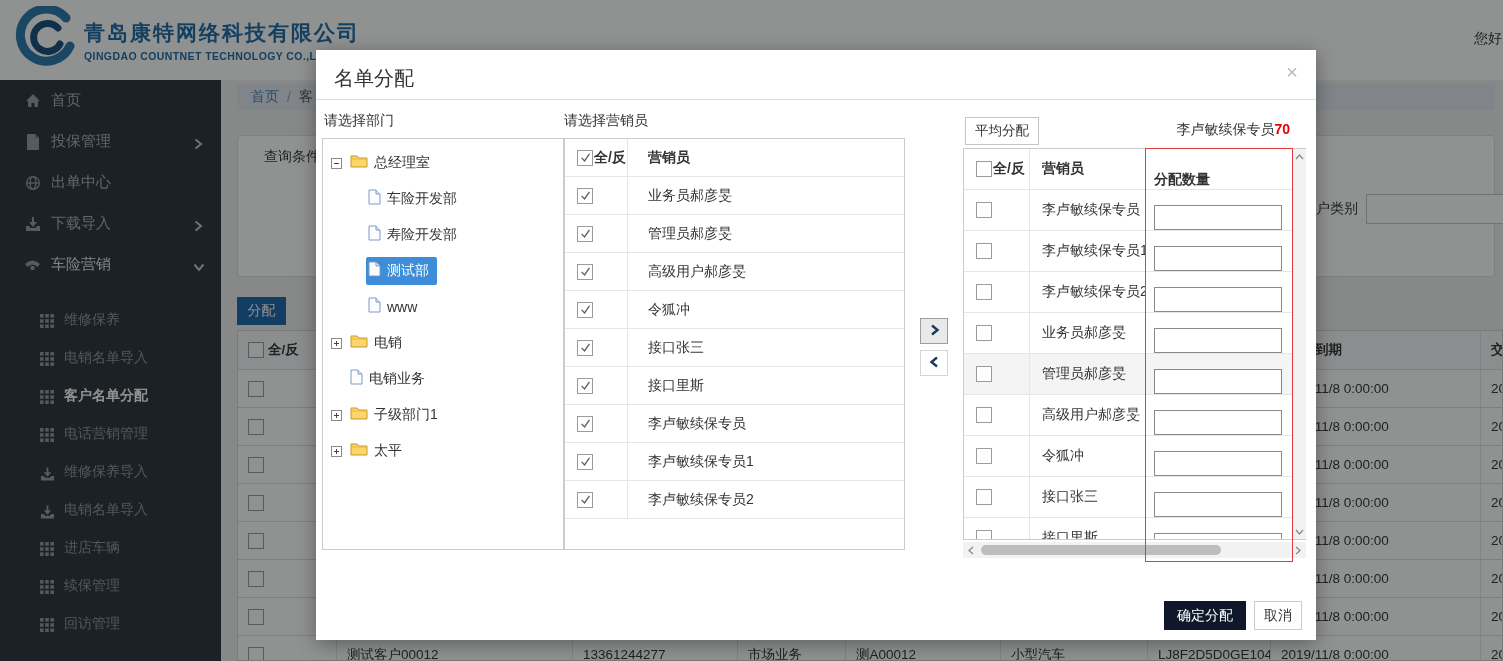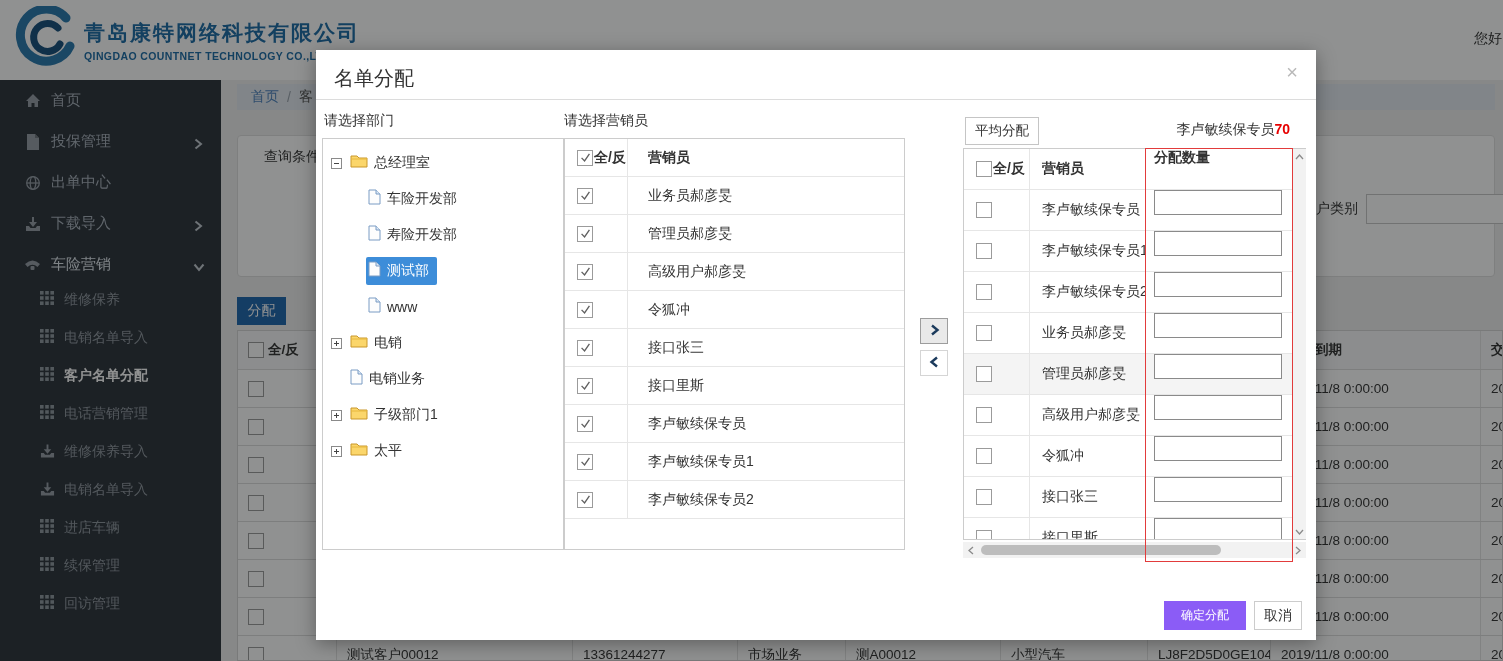--- a/index.html
+++ b/index.html
@@ -14,21 +14,21 @@
 .logo-text .en{font-size:10.5px;color:#1d6ca6;font-weight:bold;letter-spacing:.4px;margin-top:3px}
 .greeting{position:absolute;left:1474px;top:30px;font-size:14px;color:#333;white-space:nowrap}
 
 
 .sidebar{position:absolute;left:0;top:80px;width:221px;height:581px;background:#2c333b;z-index:2}
 .nav-item{height:41px;display:flex;align-items:center;padding:0 16px 0 24px;color:#a7b0ba;font-size:15px;position:relative;cursor:pointer}
 .nav-item .icon{width:17px;height:17px;margin-right:10px;display:inline-flex;align-items:center;justify-content:center}
 .nav-item .chev{position:absolute;right:16px;width:12px;height:12px;display:inline-flex}
 .nav-item.active{color:#dfe6ec}
 .submenu{padding:6px 0 0}
-.sub-item{height:38px;display:flex;align-items:flex-start;padding-left:40px;color:#8f979f;font-size:14px;cursor:pointer}
+.sub-item{height:38px;display:flex;align-items:flex-end;padding-left:40px;color:#8f979f;font-size:14px;cursor:pointer}
 .sub-item .icon{width:15px;height:15px;margin-right:9px;display:inline-flex}
 .sub-item.active{color:#fff;font-weight:bold}
 
 
 .content{position:absolute;left:221px;top:80px;width:1282px;height:581px;background:#efefef;z-index:1}
 .breadcrumb{position:absolute;left:237px;top:84px;width:1258px;height:26px;background:#e4eaf1;display:flex;align-items:center;padding-left:14px;font-size:14px;z-index:2}
 .breadcrumb .bc-home{color:#4f83bd}
 .breadcrumb .bc-sep{color:#9aa3ad;margin:0 8px}
 .breadcrumb .bc-cur{color:#555}
 .query-panel{position:absolute;left:237px;top:135px;width:1258px;height:142px;background:#fff;border:1px solid #dedede;border-radius:4px;z-index:2}
@@ -89,35 +89,35 @@
 
 .avg-btn{position:absolute;left:649px;top:67px;width:74px;height:28px;background:#fff;border:1px solid #c5c5c5;font-size:13.5px;color:#333;cursor:pointer}
 .unassigned{position:absolute;right:26px;top:71px;font-size:14px;color:#333;white-space:nowrap}
 .unassigned b{color:#e60000;font-weight:bold}
 .tgt-panel{position:absolute;left:647px;top:98px;width:343px;height:392px;border:1px solid #ccc;background:#fff;overflow:hidden}
 .tgt-tr{display:flex;height:41px;border-bottom:1px solid #e6e6e6;align-items:center;background:#fff}
 .tgt-tr.head{height:41px}
 .tgt-tr.hl{background:#f4f4f4}
 .tgt-cb-col{flex:0 0 66px;display:flex;align-items:center;padding-left:12px;height:100%;border-right:1px solid #e6e6e6}
 .tgt-name-col{flex:0 0 116px;padding-left:12px;font-size:14px;color:#333;white-space:nowrap;overflow:hidden;height:100%;display:flex;align-items:center;border-right:1px solid #e6e6e6}
-.tgt-qty-col{flex:0 0 148px;display:flex;align-items:flex-start;height:100%}
+.tgt-qty-col{flex:0 0 148px;display:flex;align-items:flex-end;height:100%}
 .tgt-tr.head .tgt-name-col,.tgt-tr.head .tgt-qty-col{font-weight:bold;font-size:14px;color:#333}
 .qty-input{width:128px;height:25px;border:1px solid #8a8a8a;margin-left:8px;font-size:13px;padding:0 4px}
 .red-frame{position:absolute;left:829px;top:98px;width:148px;height:414px;border:1px solid #e23b3b;pointer-events:none;z-index:5}
 
 
 .vscroll{position:absolute;left:977px;top:99px;width:13px;height:390px;background:#f2f2f2;z-index:4}
 .vs-arrow{position:absolute;left:0;width:13px;height:15px;display:flex;align-items:center;justify-content:center;cursor:pointer}
 .vs-up{top:0}.vs-down{bottom:0}
 .hscroll{position:absolute;left:647px;top:492px;width:343px;height:16px;background:#f2f2f2;display:flex;align-items:center;z-index:4}
 .hs-arrow{width:16px;height:16px;display:flex;align-items:center;justify-content:center;flex:0 0 auto;cursor:pointer}
 .hs-thumb{width:240px;height:10px;background:#bdbdbd;border-radius:5px;margin-left:2px;cursor:grab}
 
 
-.confirm-btn{position:absolute;left:848px;top:551px;width:82px;height:29px;background:#8b5cf6;color:#fff;border:none;font-size:12px;cursor:pointer}
+.confirm-btn{position:absolute;left:848px;top:551px;width:82px;height:29px;background:#0f172a;color:#fff;border:none;font-size:14px;cursor:pointer}
 .cancel-btn{position:absolute;left:938px;top:551px;width:48px;height:29px;background:#fff;color:#333;border:1px solid #ccc;font-size:14px;cursor:pointer}
 </style>
 </head>
 <body>
 
 <div class="stage">
 
   <div class="app-header">
     <div class="logo">
       <span>

